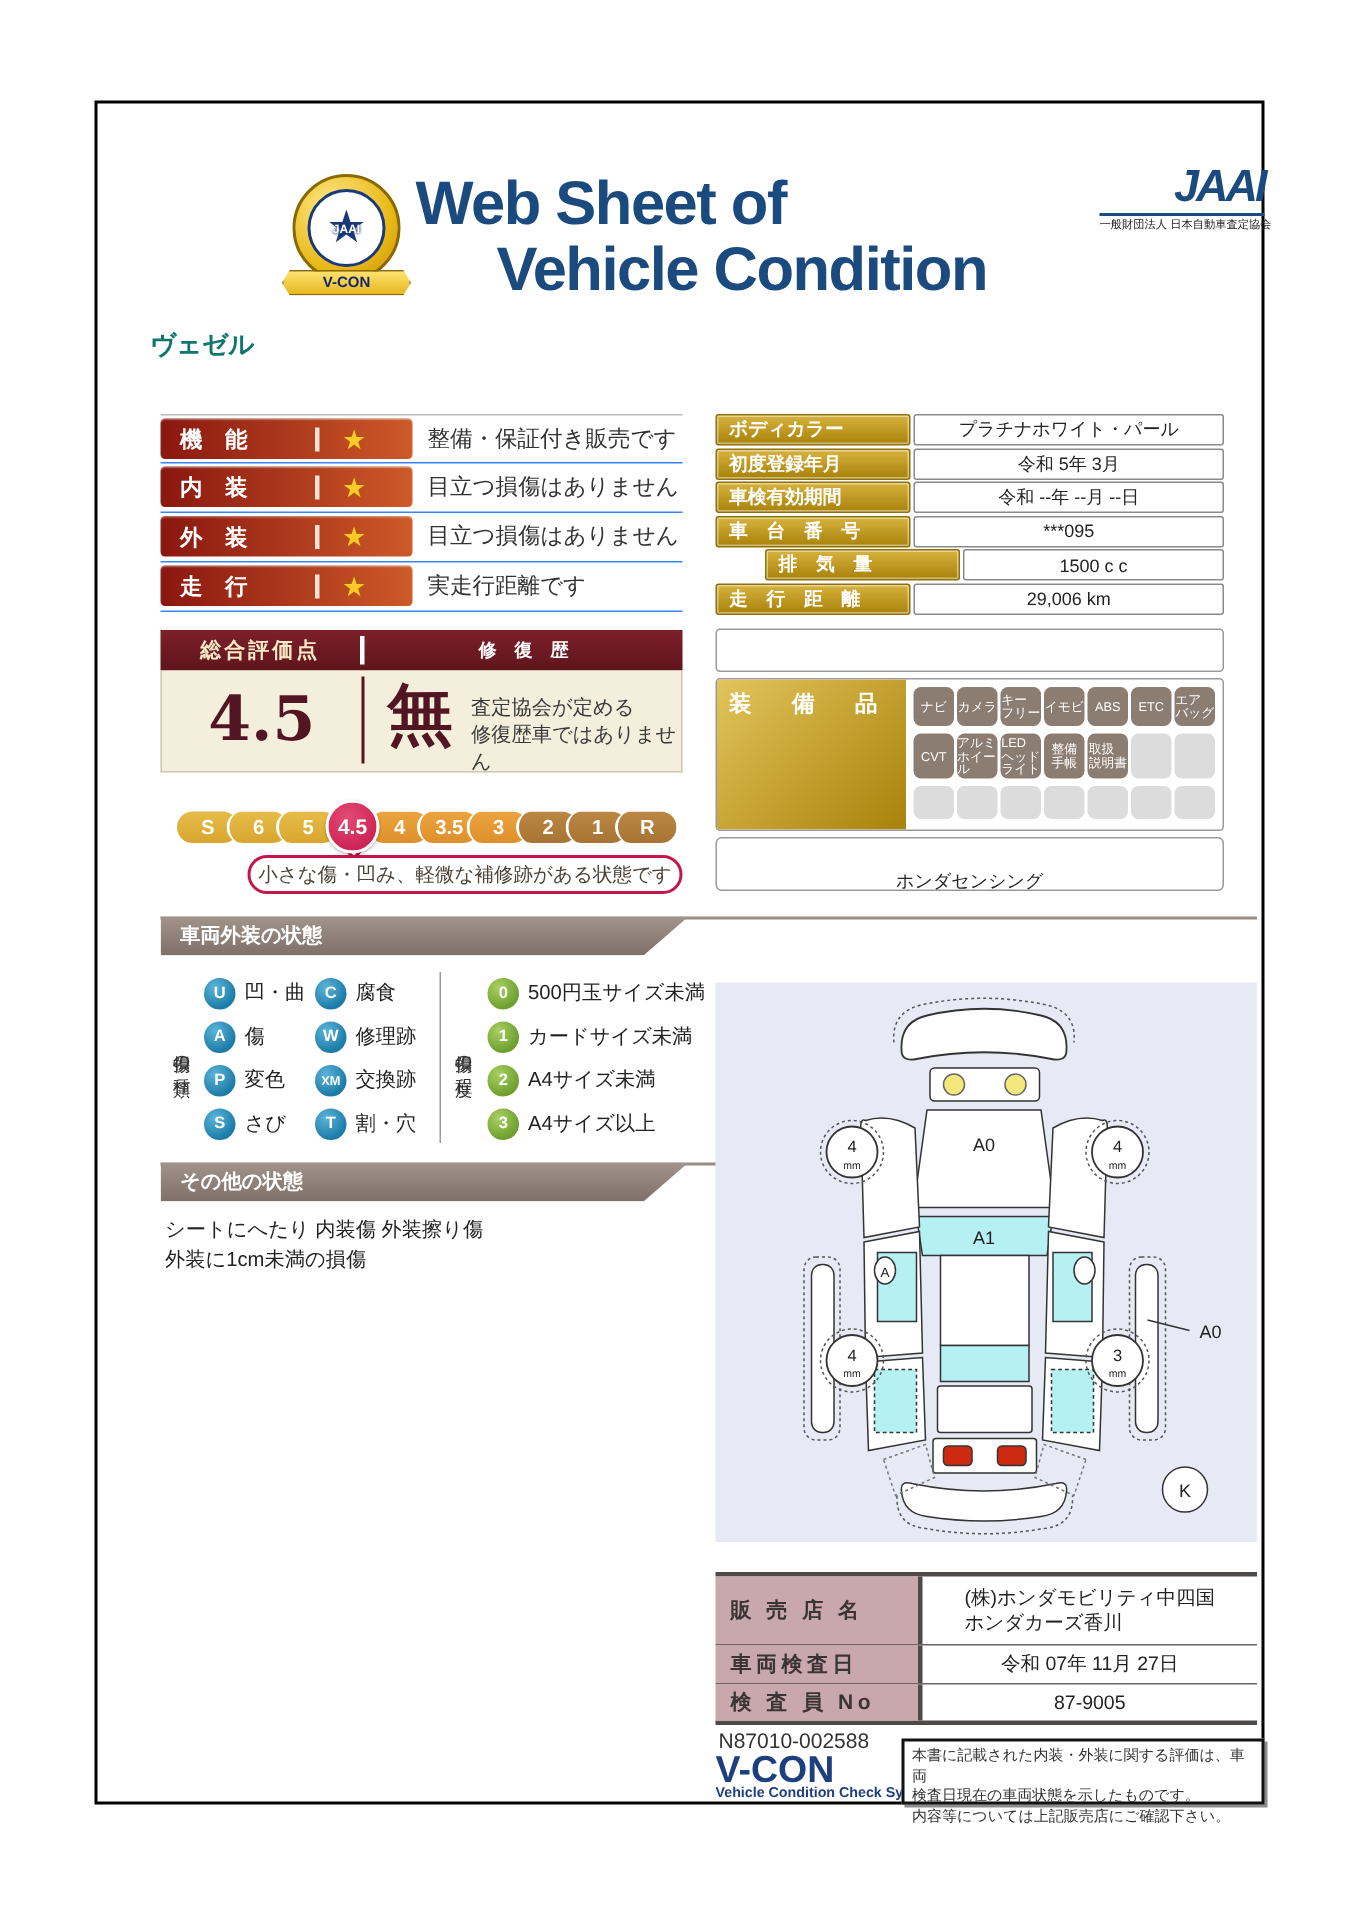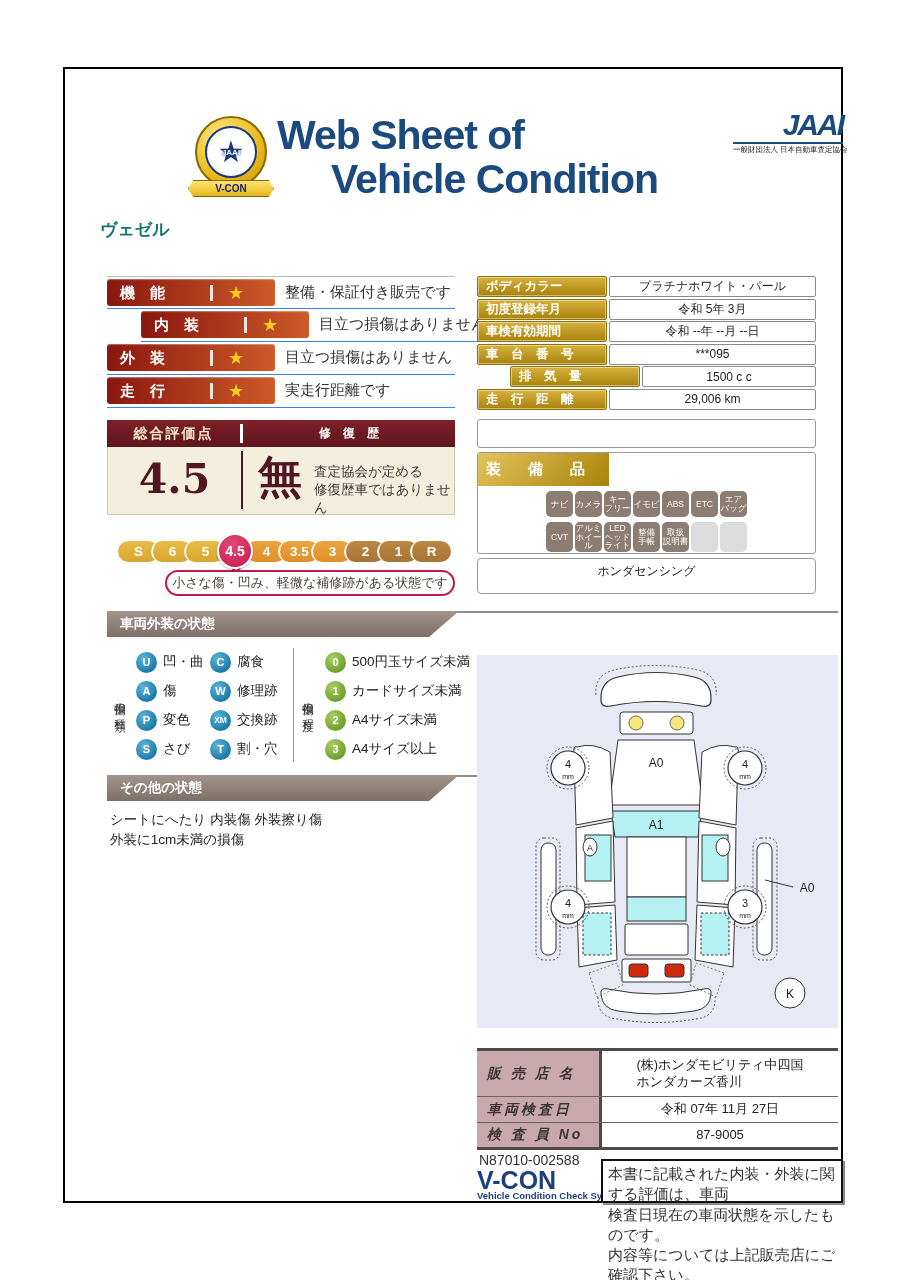--- a/index.html
+++ b/index.html
@@ -68,45 +68,45 @@
   .cbadge.green{background:radial-gradient(circle at 35% 30%,#a8cf62,var(--degree-badge-green) 70%);}
   .cbadge.sm{font-size:8.5px;}
   .leg-text{font-size:13.5px;color:#222;}
   .leg-div{left:293px;top:648px;width:1px;height:114px;background:#999;}
   .other-text{left:110px;top:810px;font-size:13.5px;color:#222;line-height:1.5;white-space:pre-line;}
   
   .info-row{left:477px;width:339px;height:21px;display:flex;}
   .info-label{width:130px;background:linear-gradient(180deg,var(--gold-light),var(--gold-dark));border:1px solid #907008;box-shadow:inset 0 0 0 1px rgba(255,255,255,.45);border-radius:2px;color:#fff;font-weight:bold;font-size:12.5px;display:flex;align-items:center;padding-left:8px;white-space:nowrap;}
   .info-value{flex:1;margin-left:2px;background:#fff;border:1px solid #8a8a8a;border-radius:2px;display:flex;align-items:center;justify-content:center;font-size:12px;color:#222;}
   .empty-box{left:477px;top:419px;width:339px;height:29px;border:1px solid #999;border-radius:3px;background:#fff;}
-  .equip-wrap{left:477px;top:452px;width:339px;height:102px;border:1px solid #999;border-radius:3px;display:flex;overflow:hidden;background:#fff;flex-direction:column;}
+  .equip-wrap{left:477px;top:452px;width:339px;height:102px;border:1px solid #999;border-radius:3px;display:flex;overflow:hidden;background:#fff;}
   .equip-gold{width:131px;background:linear-gradient(135deg,#e3c35c,var(--gold-dark));color:#fff;padding:7px 8px;}
   .equip-title{font-size:15px;font-weight:bold;letter-spacing:6px;}
   .equip-note{font-size:10.5px;line-height:1.35;margin-top:9px;}
   .equip-grid{flex:1;padding:5px 5px;display:grid;grid-template-columns:repeat(7,27px);grid-template-rows:26px 30px 22px;gap:5px 2px;justify-content:center;align-content:start;}
-  .ebadge{border-radius:5px;background:var(--equip-badge);color:#fff;font-size:8.5px;line-height:1.05;display:flex;align-items:center;justify-content:center;text-align:center;white-space:pre-line;overflow:hidden;}
+  .ebadge{border-radius:5px;background:var(--equip-badge);color:#fff;font-size:8.5px;line-height:1.05;display:flex;align-items:center;justify-content:center;text-align:left;white-space:pre-line;overflow:hidden;}
   .ebadge.empty{background:#dcdcdc;}
-  .sensing-box{left:477px;top:558px;width:339px;height:36px;border:1px solid #999;border-radius:4px;background:#fff;text-align:center;font-size:12px;color:#222;padding-top:4px;}
+  .sensing-box{left:477px;top:558px;width:339px;height:36px;border:1px solid #999;border-radius:4px;background:#fff;text-align:center;font-size:12px;color:#222;padding-top:20px;}
   .diagram{left:477px;top:655px;width:361px;height:373px;background:var(--diagram-bg);}
   .car-svg{width:100%;height:100%;display:block;}
   .car-svg text{font-family:"Liberation Sans",sans-serif;font-size:12px;fill:#222;text-anchor:middle;}
   .car-svg text.tire-n{font-size:11px;} .car-svg text.tire-u{font-size:7px;}
   .car-svg text.marker{font-size:9px;}
   
   .dealer{left:477px;top:1048px;width:361px;border-top:3px solid #4f4a4a;border-bottom:3px solid #4f4a4a;background:#fff;}
   .dealer-row{display:flex;border-bottom:1.5px solid #6a6464;}
   .dealer-row:last-child{border-bottom:none;}
-  .dealer-label{width:122px;background:var(--dealer-label-pink);display:flex;align-items:center;padding-left:10px;font-weight:bold;font-size:14px;color:#3b3434;letter-spacing:3px;white-space:nowrap;font-style:italic;}
+  .dealer-label{width:135px;background:var(--dealer-label-pink);display:flex;align-items:center;padding-left:10px;font-weight:bold;font-size:14px;color:#3b3434;letter-spacing:3px;white-space:nowrap;}
   .dealer-value{flex:1;border-left:3px solid #4f4a4a;display:flex;flex-direction:column;align-items:center;justify-content:center;font-size:13px;color:#222;line-height:1.3;}
   .dr1{height:46px;} .dr2{height:26px;} .dr3{height:24px;}
   
   .serial{left:479px;top:1152px;font-size:14px;color:#333;}
   .vcon-word{left:477px;top:1166px;font-size:25px;font-weight:bold;color:var(--vcon-blue);letter-spacing:0;}
   .vcon-sub{left:477px;top:1190px;font-size:9.5px;font-weight:bold;color:var(--vcon-blue);}
-  .disclaimer{left:601px;top:1159px;width:242px;height:44px;background:#fff;border:2px solid #111;box-shadow:2px 2px 0 rgba(0,0,0,.45);padding:3px 5px;font-size:15px;color:#333;line-height:1.35;white-space:pre-line;}
+  .disclaimer{left:601px;top:1159px;width:242px;height:44px;background:#fff;border:2px solid #111;box-shadow:2px 2px 0 rgba(0,0,0,.45);padding:3px 5px;font-size:10px;color:#333;line-height:1.35;white-space:pre-line;}
 </style>
 </head>
 <body>
 
 <div class="abs frame"></div>
 
 <div class="abs emblem">
   <div class="emblem-circle">
     <div class="emblem-inner">
       <span class="emblem-star">★</span>
@@ -124,21 +124,21 @@
 <div class="abs vehicle-name">ヴェゼル</div>
 
 <div class="abs rating-row" style="top:276px;border-top:1px solid #bbb;">
   <div class="rating-bar">
     <span class="rating-label">機　能</span>
     <span class="rating-div"></span>
     <span class="rating-star">★</span>
   </div>
   <span class="rating-desc">整備・保証付き販売です</span>
 </div>
-<div class="abs rating-row" style="top:309px;margin-left:34px;">
+<div class="abs rating-row" style="top:309px;">
   <div class="rating-bar">
     <span class="rating-label">内　装</span>
     <span class="rating-div"></span>
     <span class="rating-star">★</span>
   </div>
   <span class="rating-desc">目立つ損傷はありません</span>
 </div>
 <div class="abs rating-row" style="top:342px;">
   <div class="rating-bar">
     <span class="rating-label">外　装</span>

